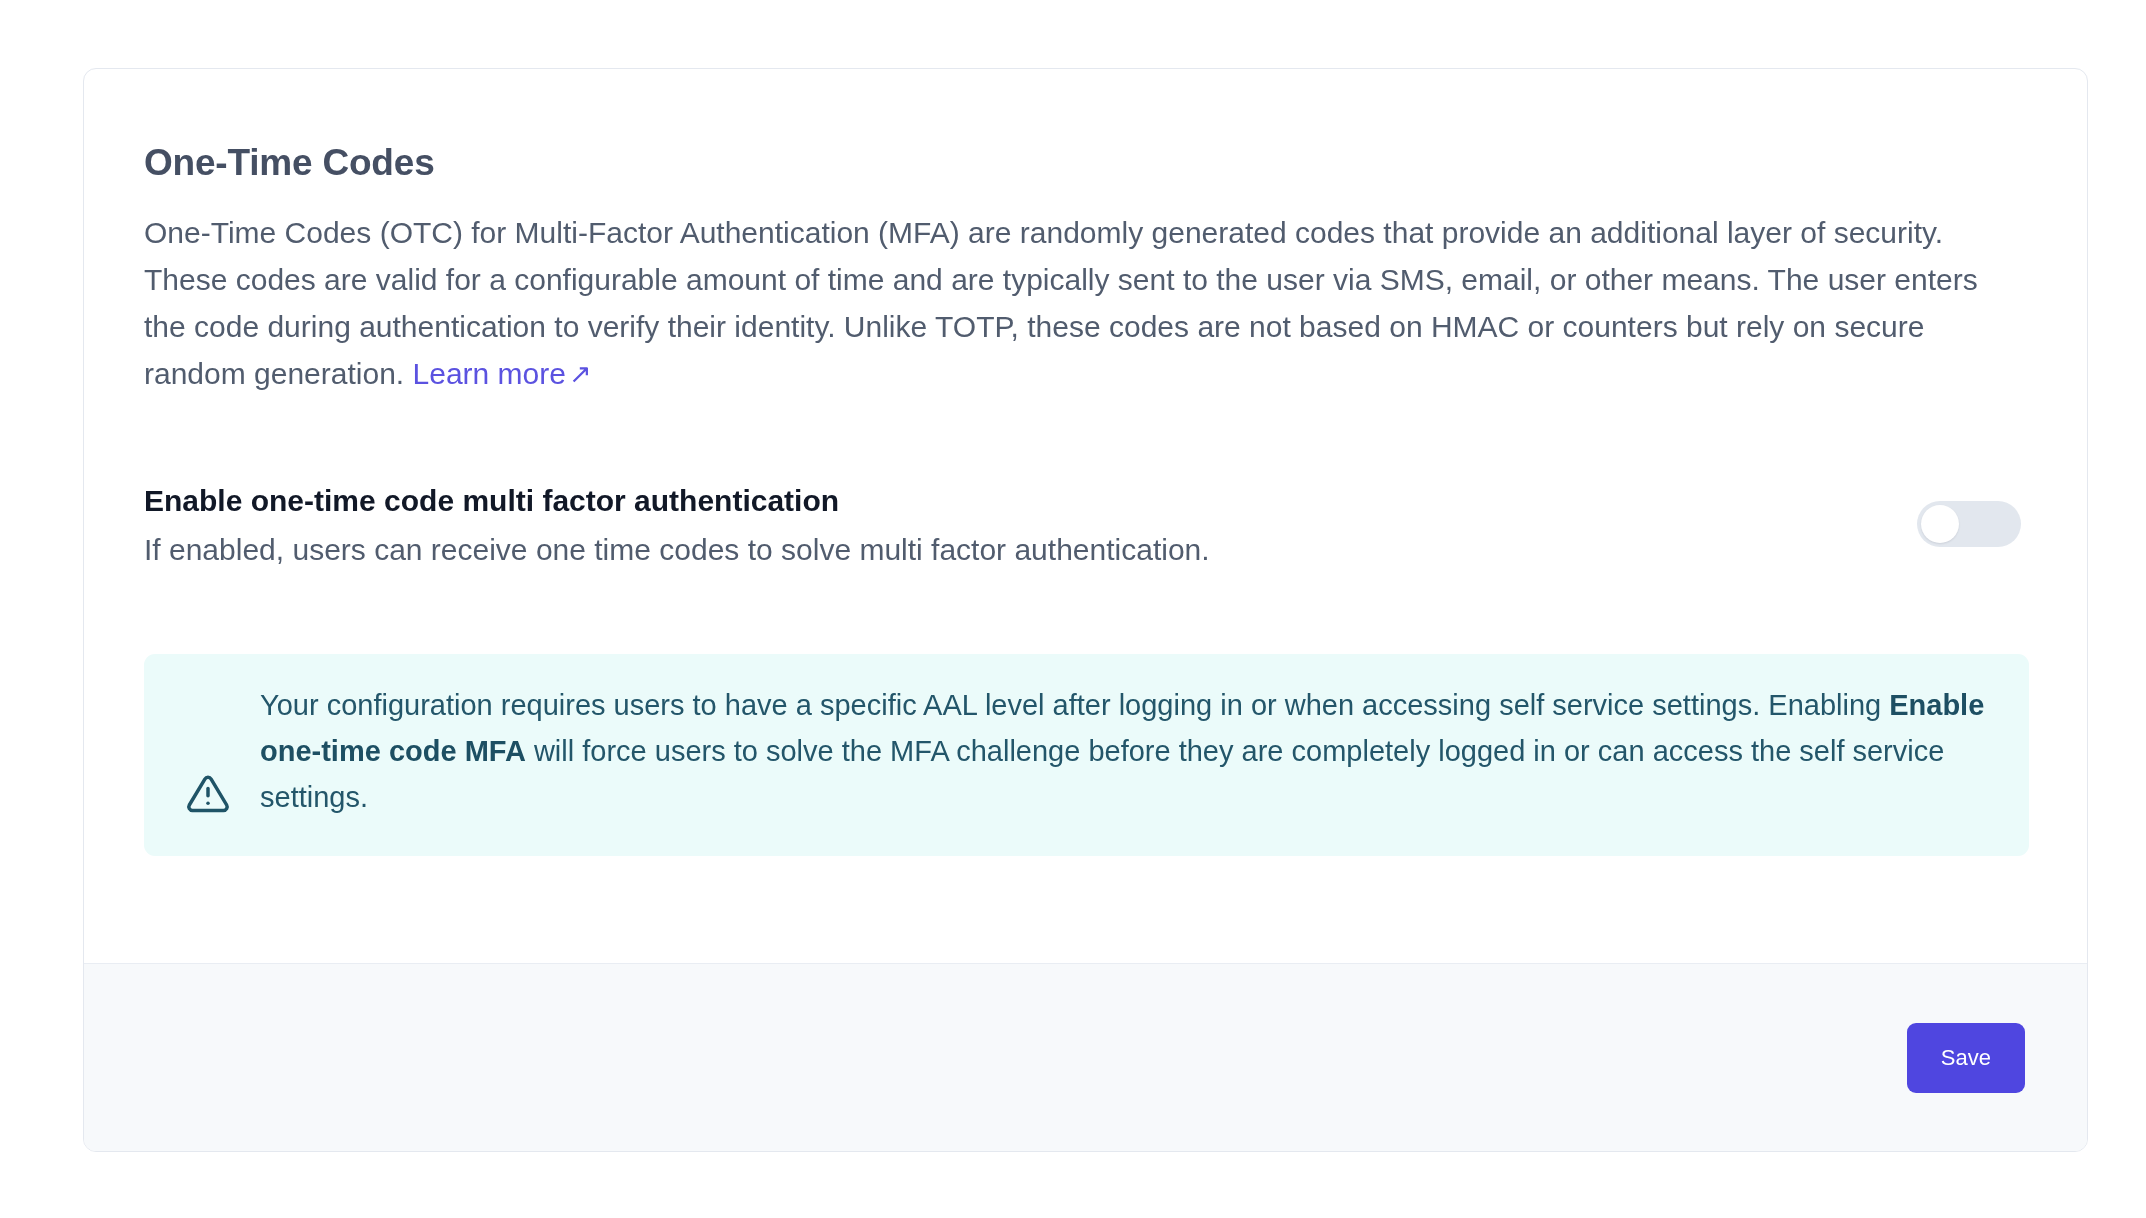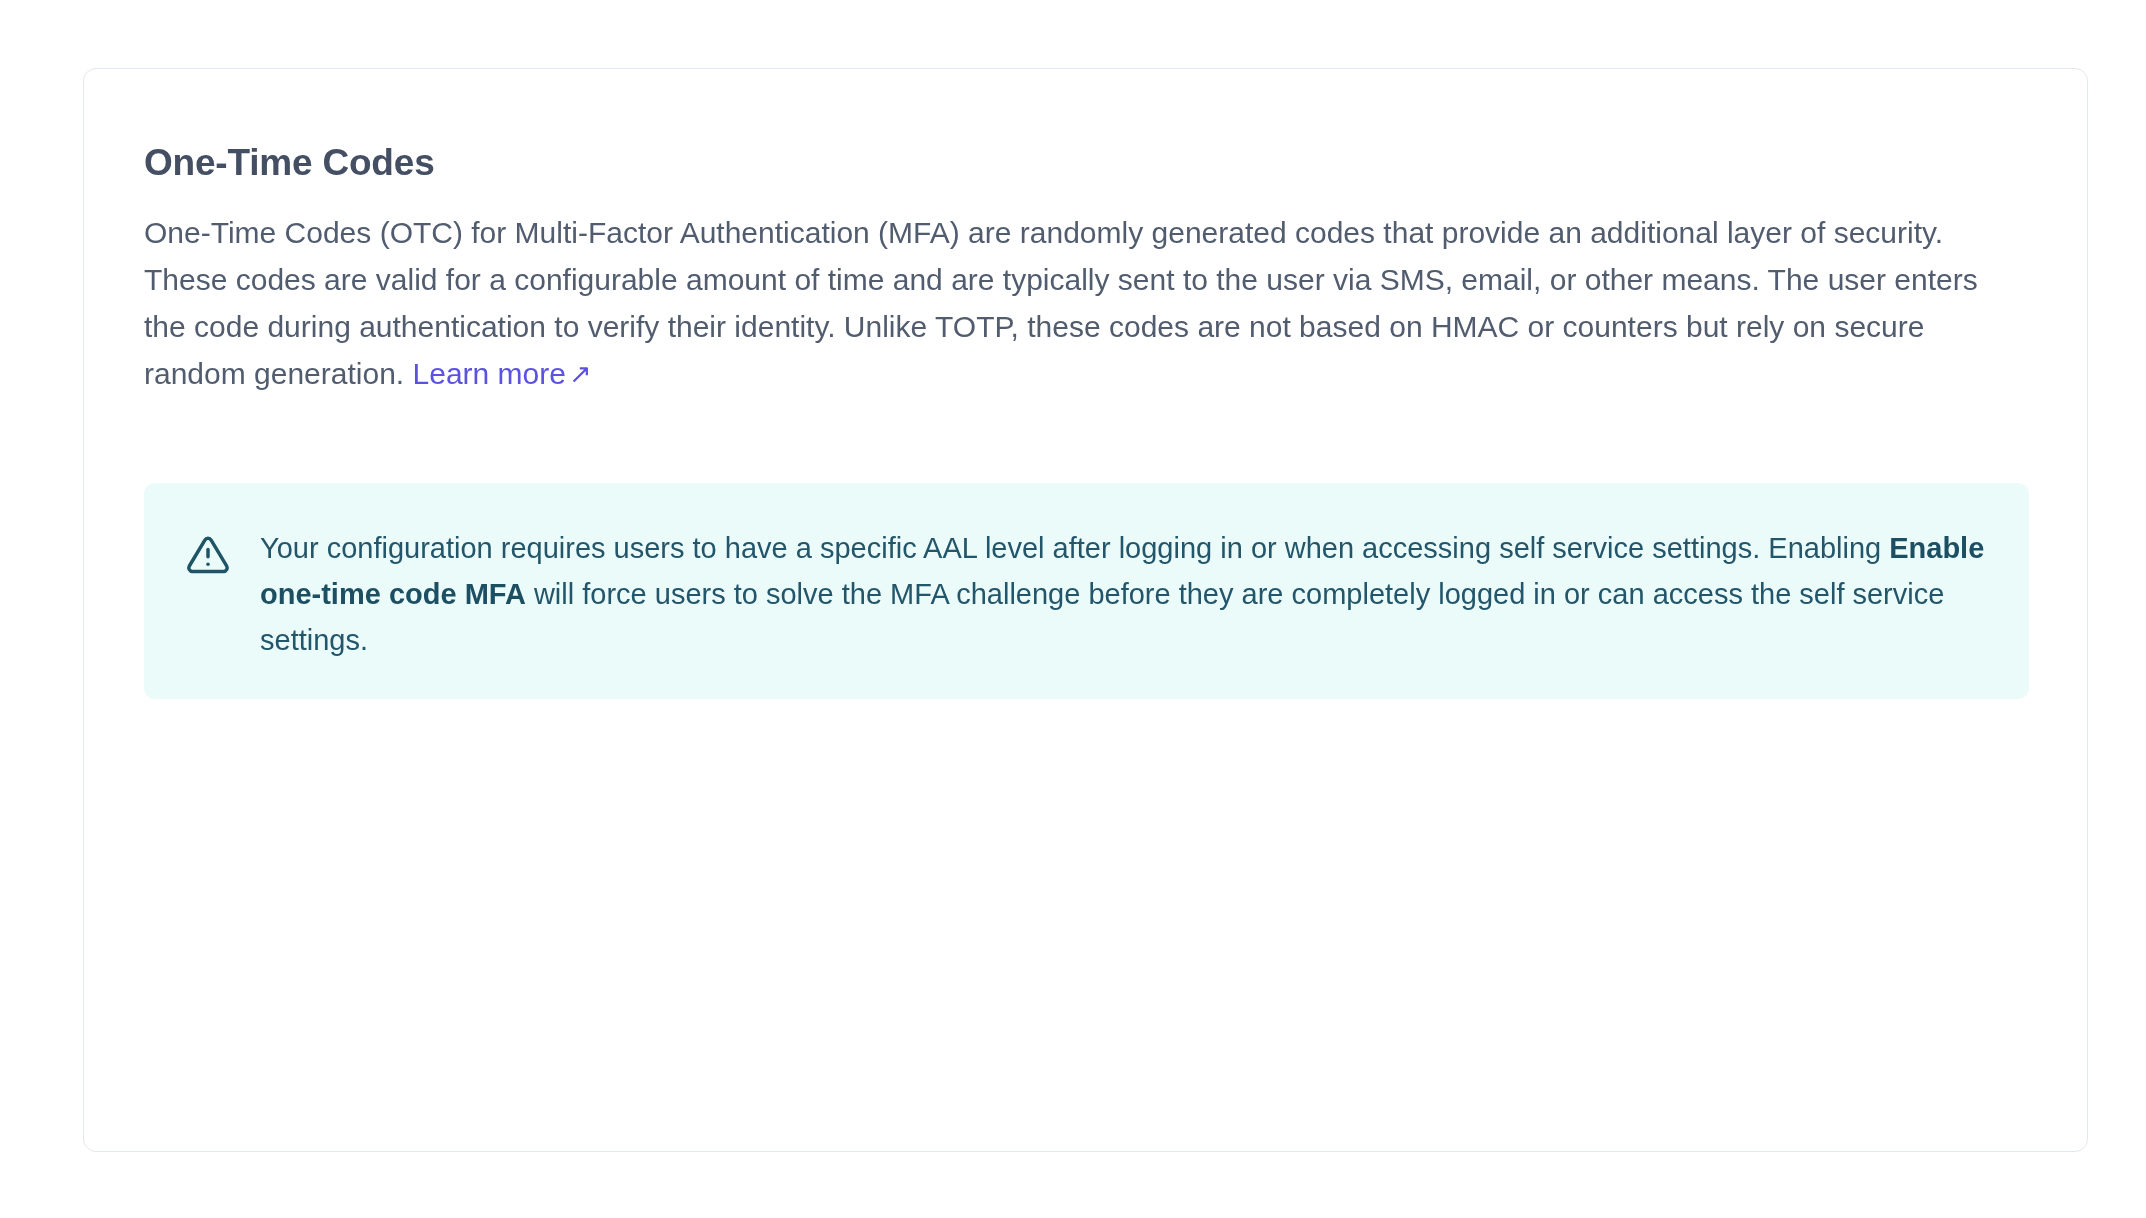--- a/index.html
+++ b/index.html
@@ -28,21 +28,21 @@
     left: 83px;
     top: 68px;
     width: 2005px;
     height: 1084px;
     background: #ffffff;
     border: 1.5px solid #e4e8ef;
     border-radius: 13px;
     box-sizing: border-box;
     overflow: hidden;
     display: flex;
-    flex-direction: row;
+    flex-direction: column;
   }
 
   .card-body {
     padding: 72px 60px 0 60px;
     flex: 0 0 auto;
   }
 
   
   .section-title {
     font-size: 37px;
@@ -118,23 +118,23 @@
     border-radius: 50%;
     background: #ffffff;
     box-shadow: 0 1px 2px rgba(16,24,40,0.10);
   }
 
   
   .callout {
     margin-top: 84px;
     background: #ebfbfa;
     border-radius: 11px;
-    padding: 42px 38px 36px 42px;
-    display: flex;
-    align-items: flex-start;
+    padding: 28px 38px 36px 42px;
+    display: flex;
+    align-items: flex-end;
     gap: 30px;
     box-sizing: border-box;
     width: 1885px;
   }
   .callout-icon {
     flex: 0 0 auto;
     margin-top: 8px;
   }
   .callout-text {
     font-size: 29px;
@@ -181,20 +181,29 @@
   <div class="card">
 
     <div class="card-body">
 
       <h2 class="section-title">One-Time Codes</h2>
 
       <p class="section-desc">
         <span>One-Time Codes (OTC) for Multi-Factor Authentication (MFA) are randomly generated codes that provide an additional layer of security. These codes are valid for a configurable amount of time and are typically sent to the user via SMS, email, or other means. The user enters the code during authentication to verify their identity. Unlike TOTP, these codes are not based on HMAC or counters but rely on secure random generation. </span><a class="learn-more" href="#"><span>Learn more</span><span class="arrow">↗</span></a>
       </p>
 
+      <div class="toggle-row">
+        <div class="toggle-text">
+          <div class="toggle-label">Enable one-time code multi factor authentication</div>
+          <div class="toggle-help">If enabled, users can receive one time codes to solve multi factor authentication.</div>
+        </div>
+        <div class="switch">
+          <div class="knob"></div>
+        </div>
+      </div>
 
       <div class="callout">
         <span class="callout-icon">
           <svg width="44" height="44" viewBox="0 0 24 24" fill="none" stroke="#1f5467" stroke-width="1.9" stroke-linecap="round" stroke-linejoin="round">
             <path d="M10.29 3.86 1.82 18a2 2 0 0 0 1.71 3h16.94a2 2 0 0 0 1.71-3L13.71 3.86a2 2 0 0 0-3.42 0z"></path>
             <line x1="12" y1="9" x2="12" y2="13"></line>
             <line x1="12" y1="17" x2="12.01" y2="17"></line>
           </svg>
         </span>
         <div class="callout-text">

